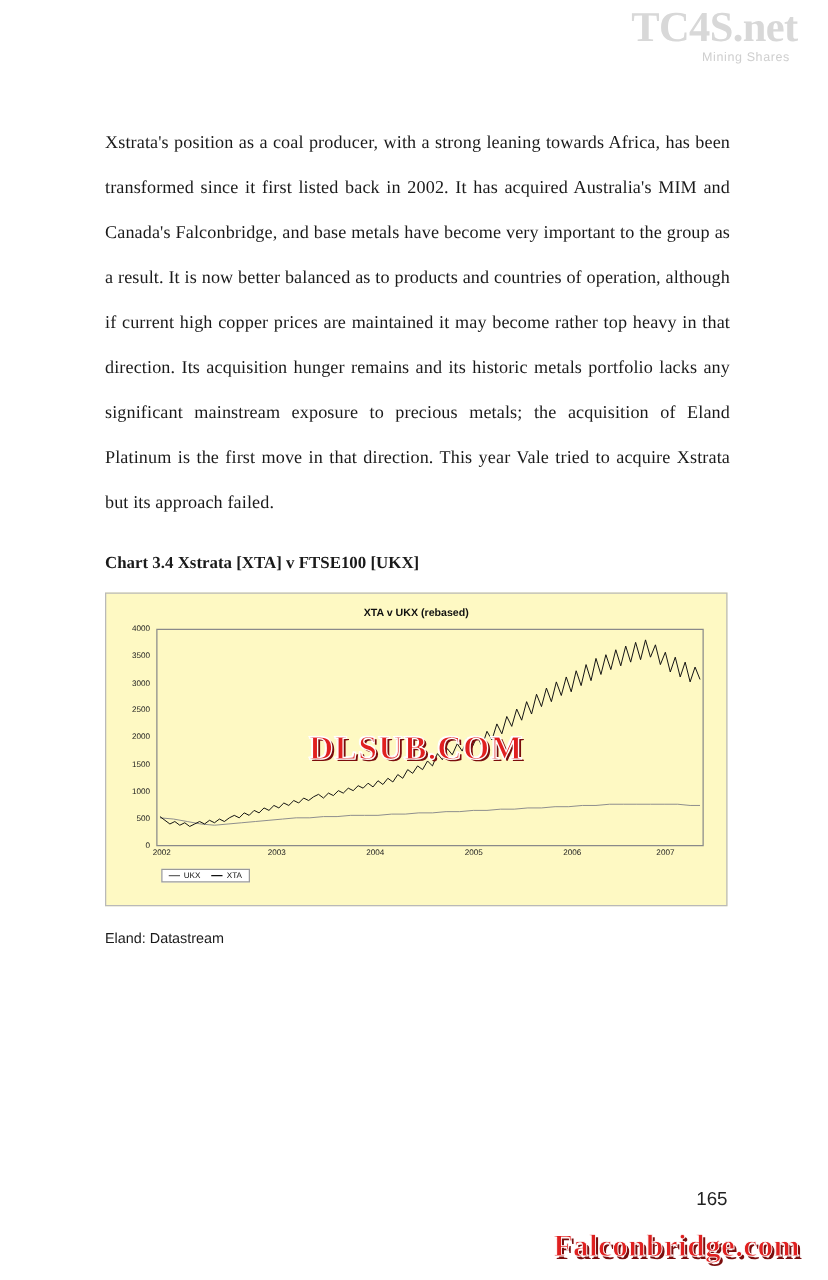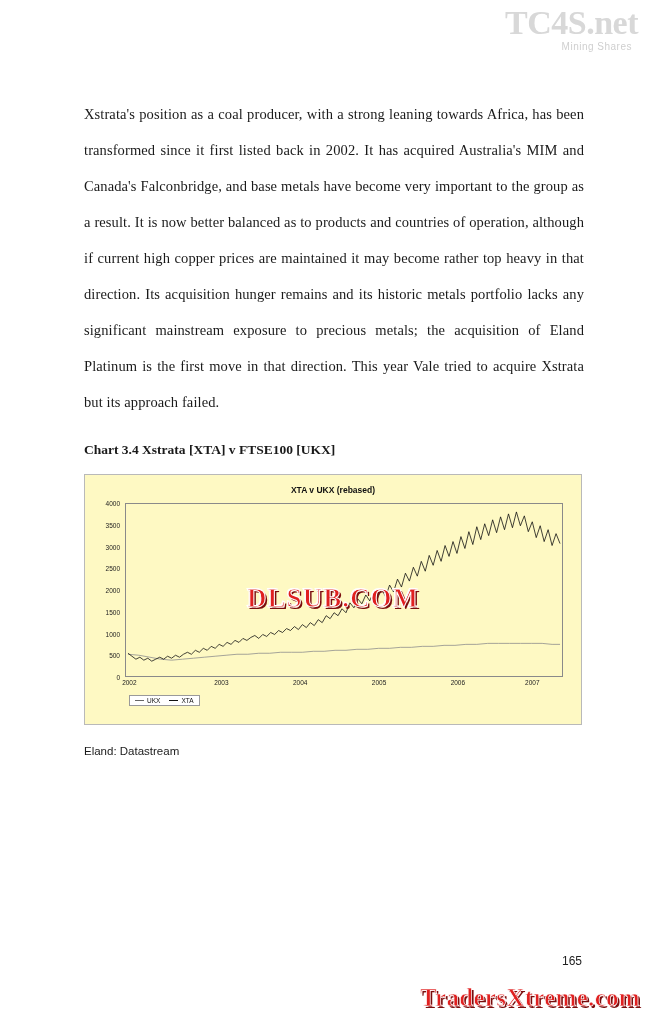--- a/index.html
+++ b/index.html
@@ -202,21 +202,21 @@
   .closing-par {
     margin-top: 52px;
   }
 
   
   .page-number {
     position: absolute;
     right: 80px;
     bottom: 56px;
     font-family: "Liberation Sans", sans-serif;
-    font-size: 12px;
+    font-size: 15px;
     color: #222;
     text-align: center;
   }
   .footer-brand {
     position: absolute;
     left: 0;
     right: 22px;
     bottom: 12px;
     text-align: right;
     font-family: "Liberation Serif", serif;
@@ -299,15 +299,15 @@
       </div>
     </div>
 
     <p class="source-line">Eland: Datastream</p>
 
 
   </div>
 
   <div class="page-number">165</div>
 
-  <div class="footer-brand">TradersXtreme.com</div>
+  <div class="footer-brand">Falconbridge.com</div>
 
 </div>
 
 </body></html>

